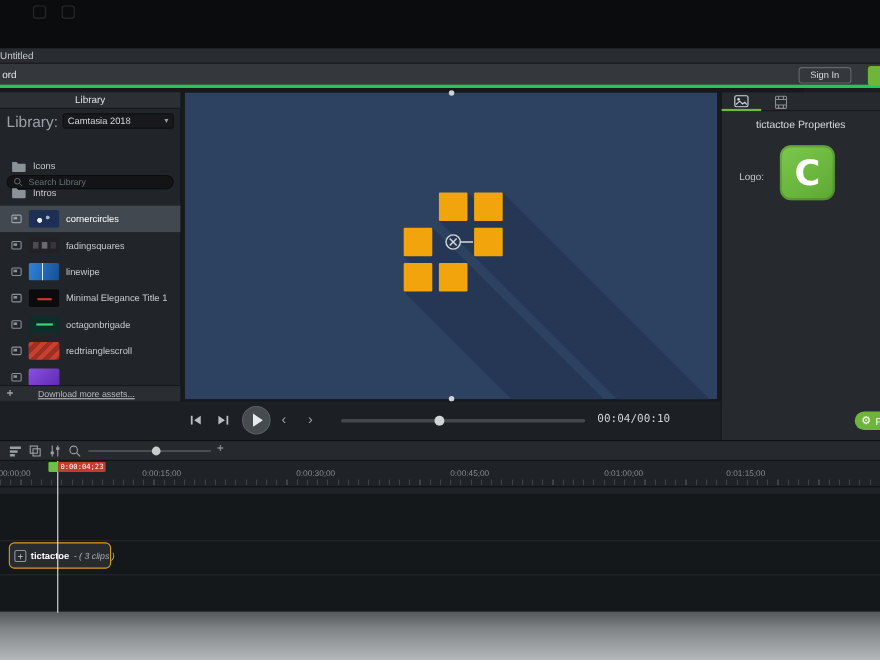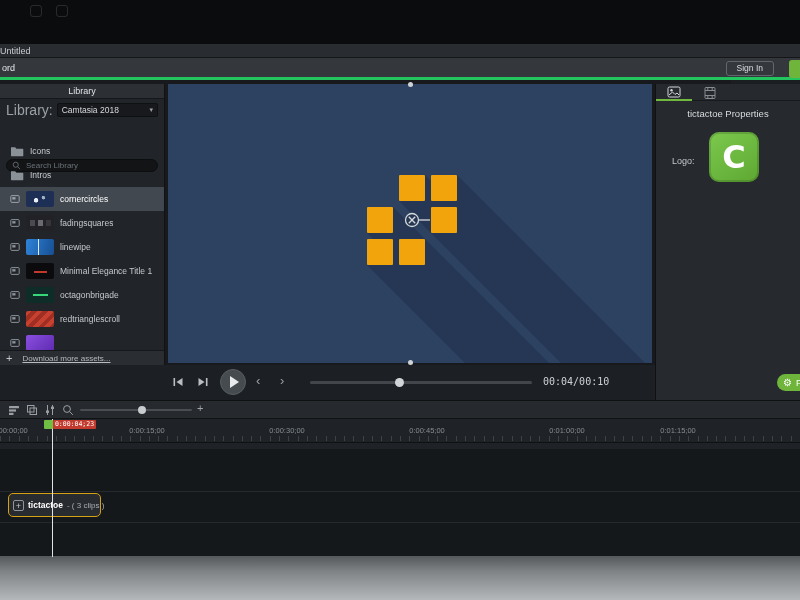--- a/index.html
+++ b/index.html
@@ -55,21 +55,21 @@
        linear-gradient(#35353b,#35353b) 20px 5px/5px 6px no-repeat,#222226;}
   .t2{background:linear-gradient(to right,transparent 44%,#dfe9f2 44% 48%,transparent 48%),
        linear-gradient(105deg,#2e83da,#174f92);}
   .t3{background:linear-gradient(#c0392b,#c0392b) 50% 55%/13px 2px no-repeat,#0b0b0d;}
   .t4{background:linear-gradient(#37d67a,#37d67a) 50% 50%/15px 2px no-repeat,#0e2d28;}
   .t5{background:repeating-linear-gradient(135deg,#c8402f 0 4px,#9e2f22 4px 8px);}
   .t6{background:linear-gradient(135deg,#8a4fe0,#5f2bb0);}
   .lib-foot{position:absolute;left:0;bottom:0;width:100%;height:15px;background:#2a2d31;border-top:1px solid #15181a;
             display:flex;align-items:center;gap:10px;padding:0 6px;}
   .addbtn{font-size:11px;color:#c3c7ca;line-height:13px;}
-  .dl-link{font-size:8px;color:#b7bcc1;text-decoration:underline;white-space:nowrap;}
+  .dl-link{font-size:8px;color:#b7bcc1;text-decoration:underline;white-space:nowrap;margin-left:12px;}
 
   
   .canvas-area{position:absolute;left:166px;top:0;width:489px;height:285px;background:#17191c;}
   .canvas{position:absolute;left:2px;top:4px;width:484px;height:279px;}
   .handle-dot{position:absolute;width:5px;height:5px;border-radius:50%;background:#cfd3d6;}
 
   
   .props{position:absolute;right:0;top:40px;width:145px;height:316px;background:#26292d;border-left:1px solid #0f1113;}
   .ptabs{position:absolute;left:0;top:0;width:100%;height:17px;border-bottom:1px solid #17191c;display:flex;}
   .ptab{width:36px;height:17px;display:flex;align-items:center;justify-content:center;}
@@ -111,21 +111,21 @@
   .ph-badge{position:absolute;left:53px;top:19px;width:43px;height:9px;background:#c23b2e;border-radius:1px;z-index:6;
             font-size:6.5px;line-height:9px;text-align:center;color:#fff;font-family:"DejaVu Sans Mono",monospace;}
   .tracks{position:absolute;left:0;top:42px;width:100%;height:114px;background:#15181b;}
   .tr-strip{position:absolute;left:0;top:0;width:100%;height:6px;background:#1f2227;}
   .tr-line{position:absolute;left:0;width:100%;height:1px;background:#26292e;}
   .clip{position:absolute;left:8px;top:50px;width:93px;height:24px;background:#282b30;border:1px solid #d8a013;
         border-radius:5px;display:flex;align-items:center;gap:4px;padding-left:4px;z-index:3;}
   .clip .plus{width:11px;height:11px;border:1px solid #8f959a;border-radius:2px;font-size:9px;line-height:10px;
               text-align:center;color:#c6cacd;flex:0 0 auto;}
   .clip .cname{font-size:8.5px;font-weight:bold;color:#fff;white-space:nowrap;}
-  .clip .csuf{font-size:8px;color:#a9aeb3;white-space:nowrap;}
+  .clip .csuf{font-size:8px;color:#a9aeb3;white-space:nowrap;font-style:italic;}
   .playhead{position:absolute;left:52px;top:18px;width:1px;height:138px;background:#dfe3e6;z-index:5;}
 </style>
 </head>
 <body>
 
 <div class="screen">
 
   <div class="desk-top">
     <span class="mb-ic" style="left:30px"></span>
     <span class="mb-ic" style="left:56px"></span>

